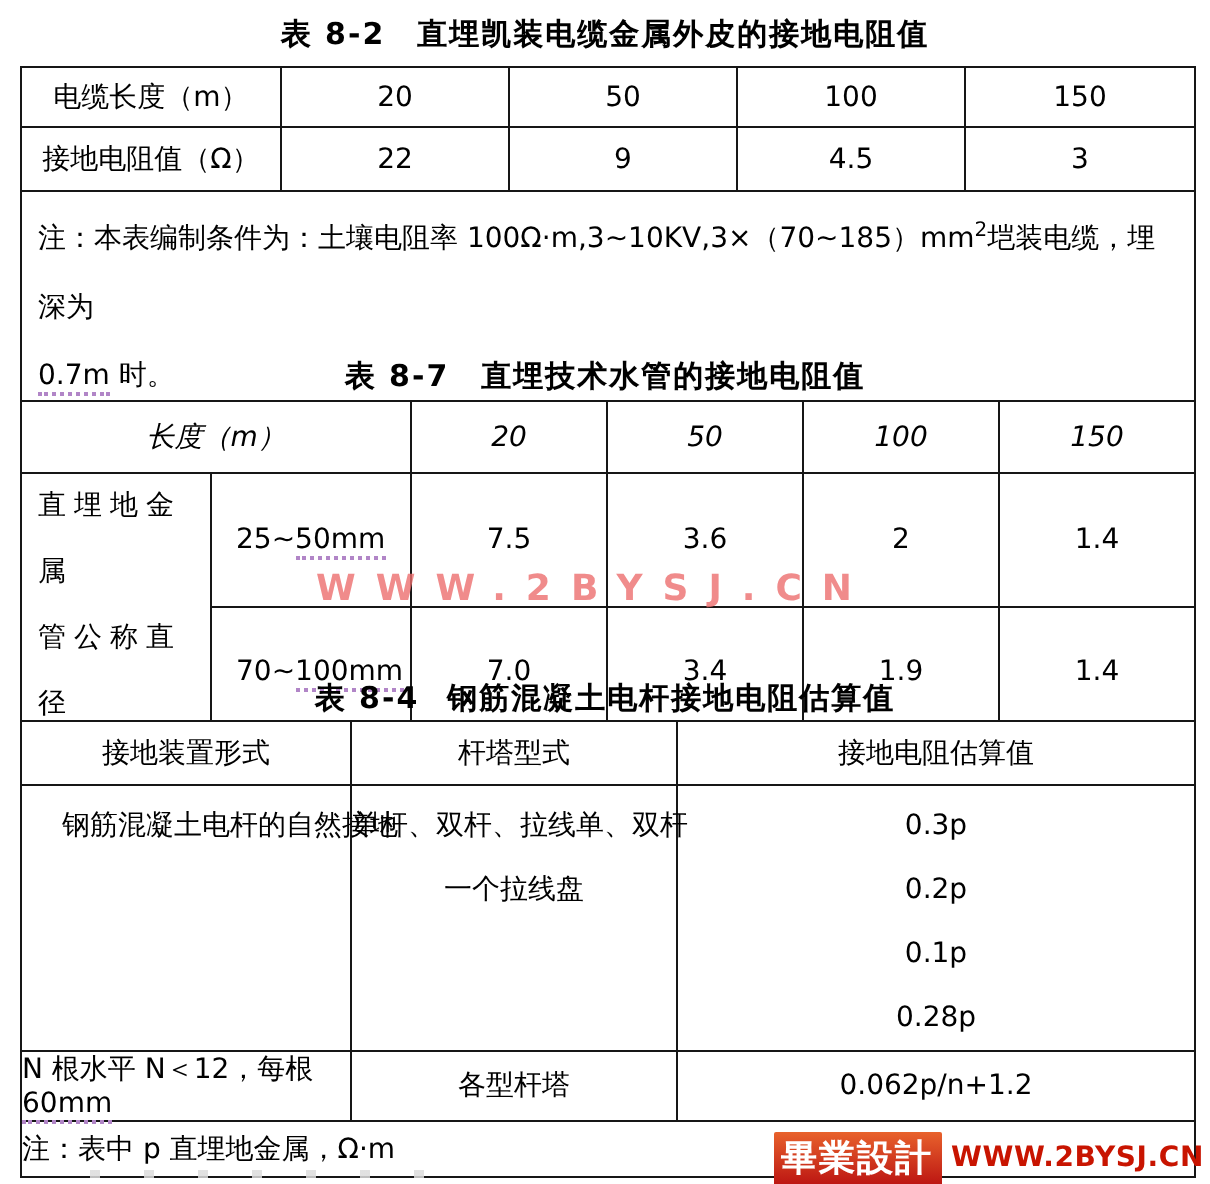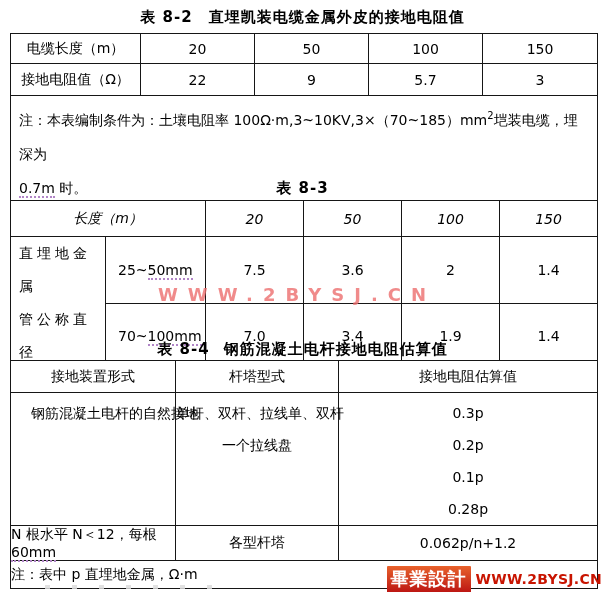--- a/index.html
+++ b/index.html
@@ -100,35 +100,36 @@
       <td>电缆长度（m）</td>
       <td>20</td>
       <td>50</td>
       <td>100</td>
       <td>150</td>
     </tr>
     <tr class="h32">
       <td>接地电阻值（Ω）</td>
       <td>22</td>
       <td>9</td>
-      <td>5.7</td>
+      <td>4.5</td>
       <td>3</td>
     </tr>
     <tr>
       <td colspan="5" class="note-cell" style="height:73px">
         <span>注：本表编制条件为：土壤电阻率 100Ω·m,3~10KV,3×（70~185）mm</span><sup class="s2">2</sup><span>垲装电缆，埋深为</span><br>
         <span class="du">0.7m</span>
         <span>时。</span>
       </td>
     </tr>
   </tbody>
     </table>
 
   <div class="ttl" style="top:179px">
-    <span>表 8-3</span>
+    <span>表 8-7</span>
+    <span class="gap">直埋技术水管的接地电阻值</span>
   </div>
 
   <table style="top:200px">
     <colgroup>
         <col style="width:95px">
         <col style="width:100px">
         <col style="width:98px">
         <col style="width:98px">
         <col style="width:98px">
         <col style="width:98px">

